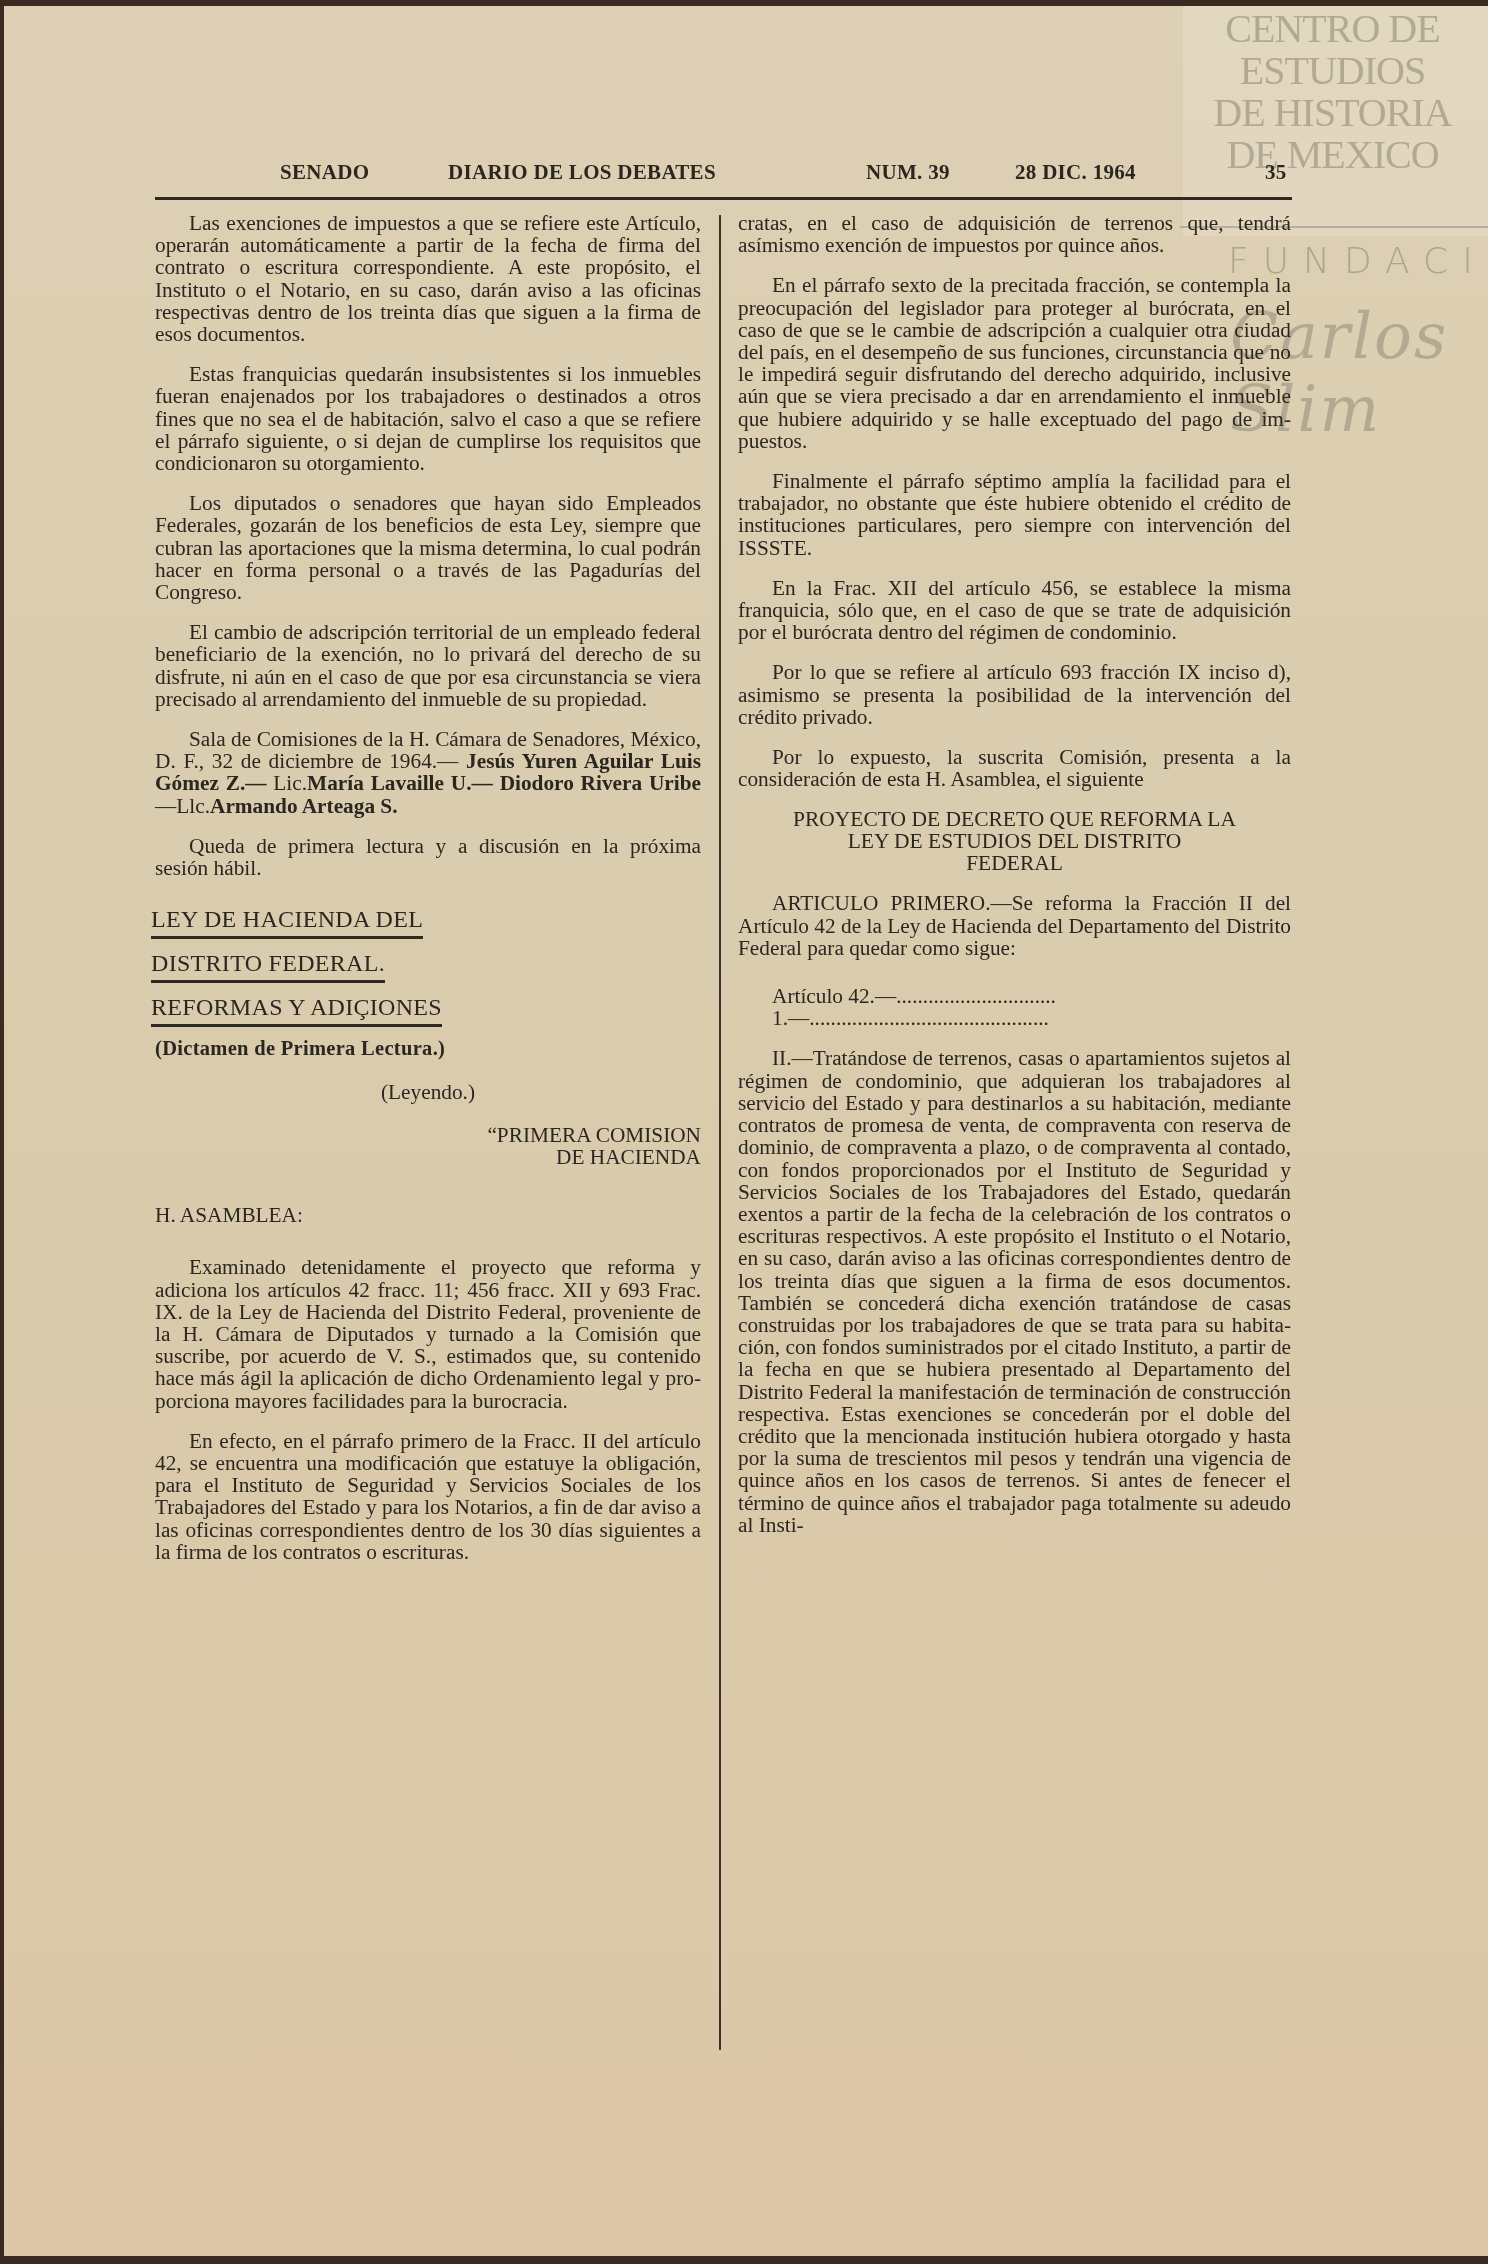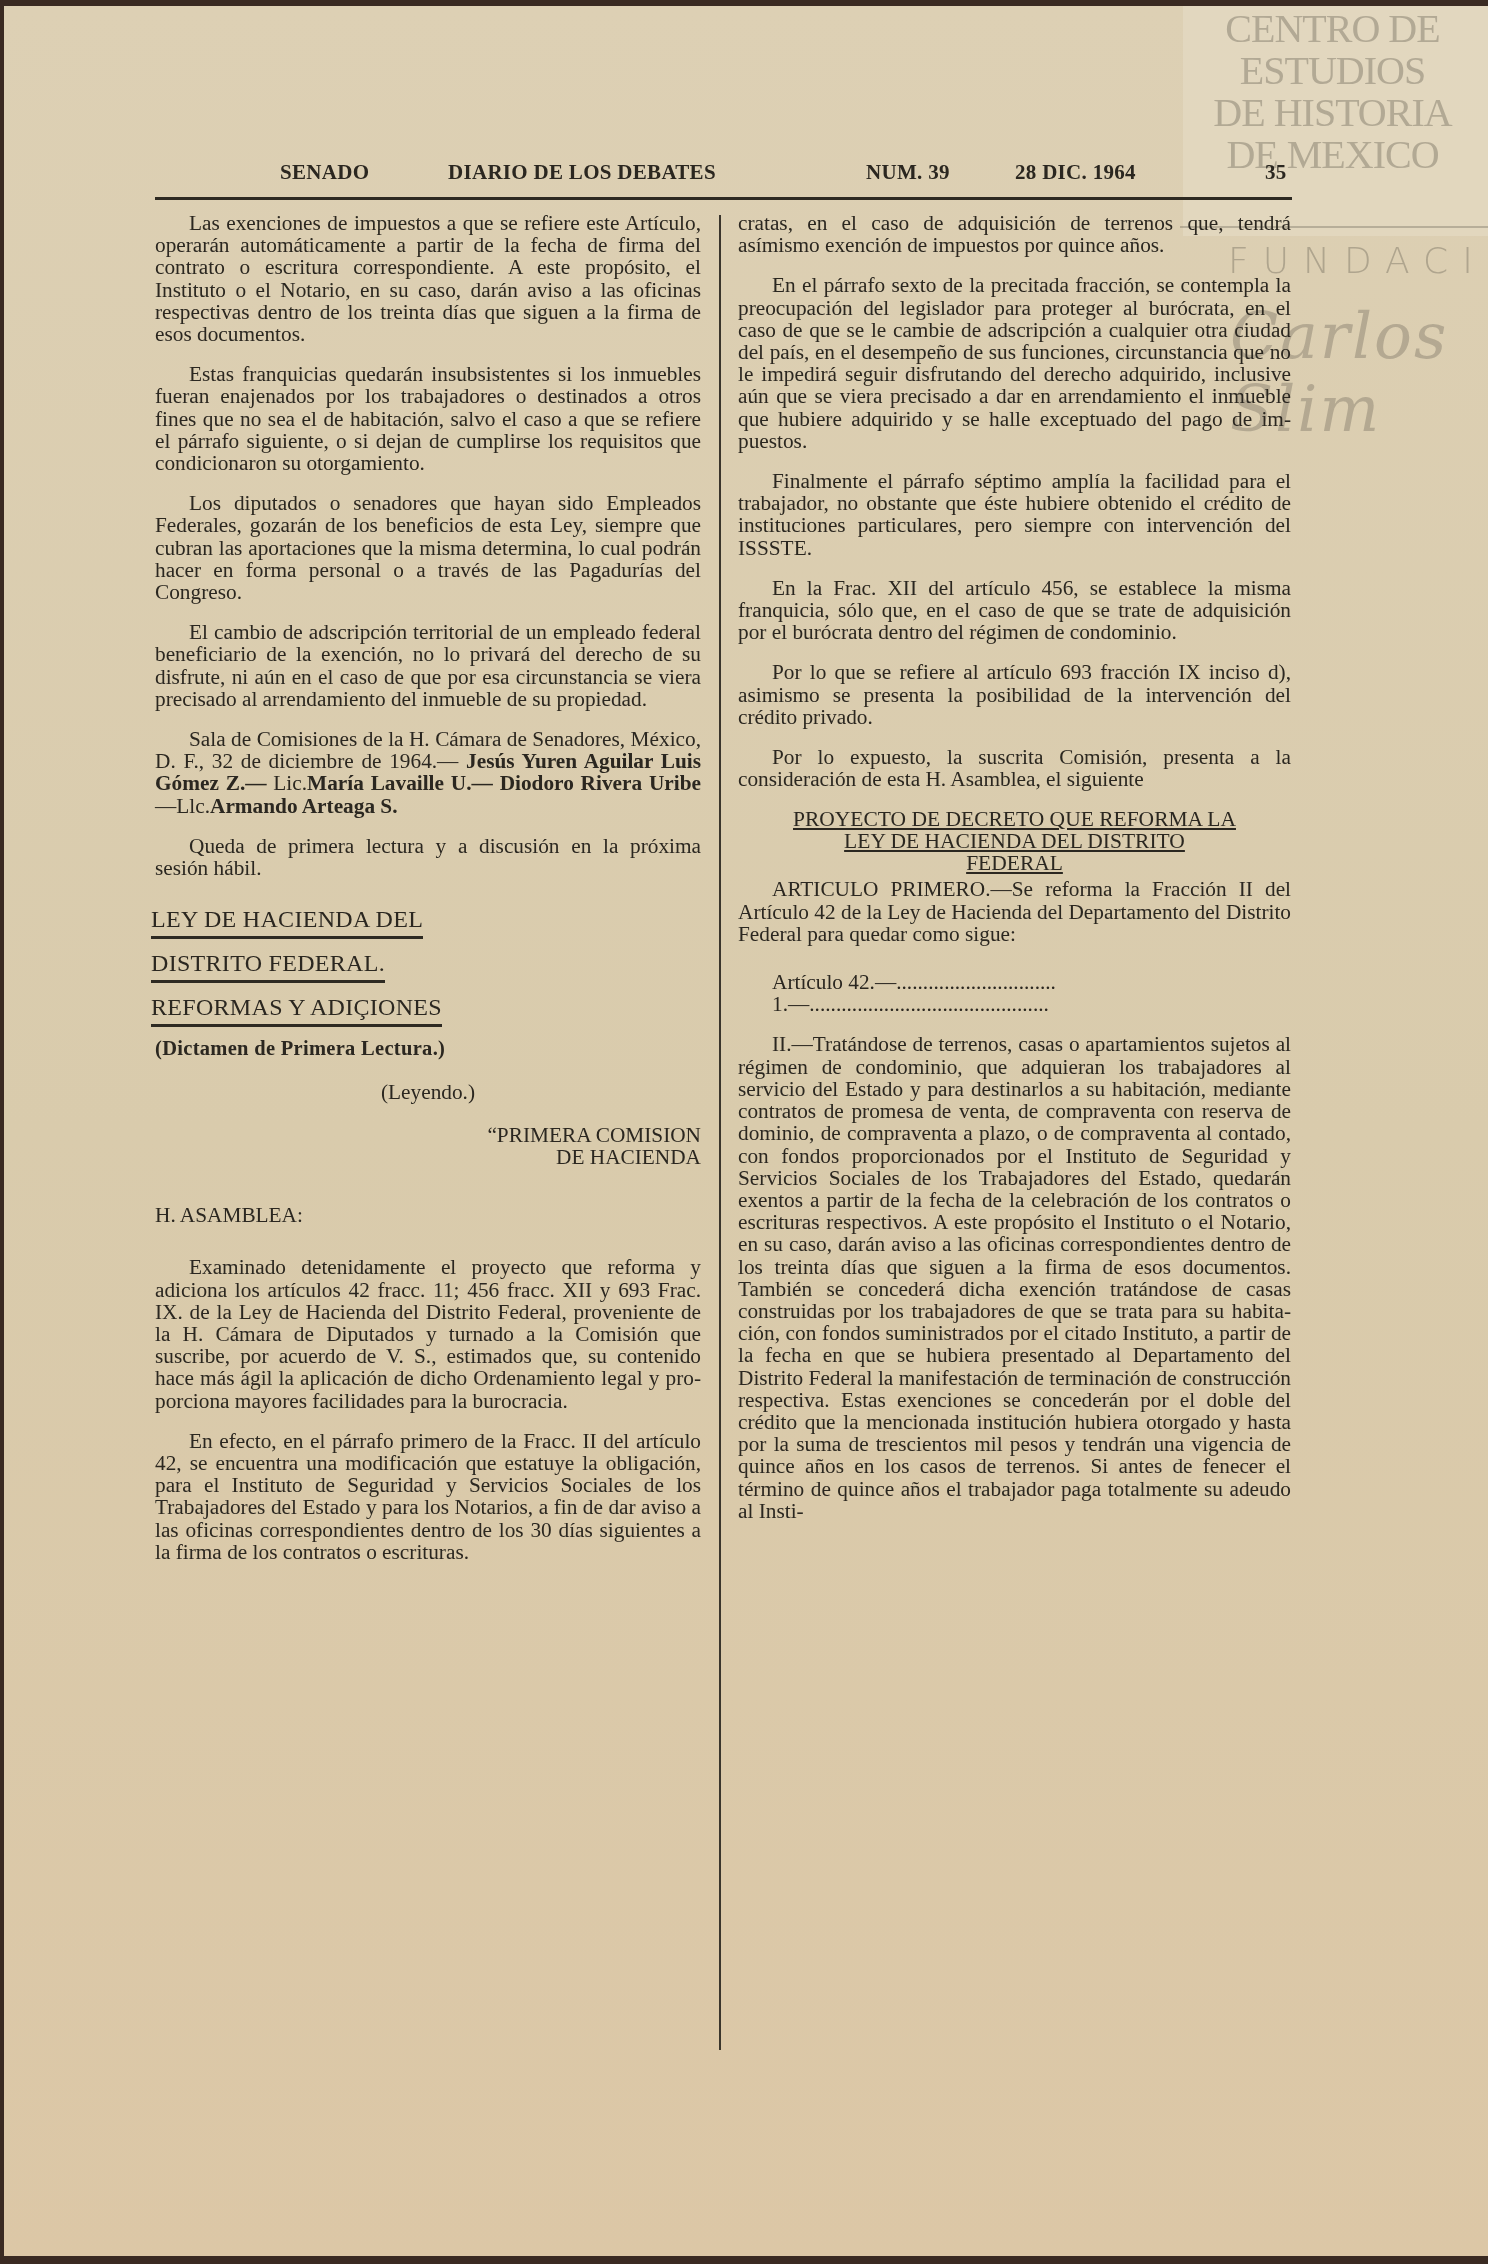--- a/index.html
+++ b/index.html
@@ -99,22 +99,22 @@
 
 <div class="divider"></div>
 
 <div class="col col-right">
   <p class="noind">cratas, en el caso de adquisición de terrenos que, tendrá asímismo exención de impuestos por quince años.</p>
   <p>En el párrafo sexto de la precitada frac­ción, se contempla la preocupación del legis­lador para proteger al burócrata, en el caso de que se le cambie de adscripción a cualquier otra ciudad del país, en el desempeño de sus funciones, circunstancia que no le impedirá seguir disfrutando del derecho adquirido, in­clusive aún que se viera precisado a dar en arrendamiento el inmueble que hubiere adqui­rido y se halle exceptuado del pago de im­puestos.</p>
   <p>Finalmente el párrafo séptimo amplía la fa­cilidad para el trabajador, no obstante que és­te hubiere obtenido el crédito de instituciones particulares, pero siempre con intervención del ISSSTE.</p>
   <p>En la Frac. XII del artículo 456, se estable­ce la misma franquicia, sólo que, en el caso de que se trate de adquisición por el burócrata dentro del régimen de condominio.</p>
   <p>Por lo que se refiere al artículo 693 fracción IX inciso d), asimismo se presenta la posibili­dad de la intervención del crédito privado.</p>
   <p>Por lo expuesto, la suscrita Comisión, pre­senta a la consideración de esta H. Asamblea, el siguiente</p>
-  <div class="upper-center" style="margin-bottom:4px;text-decoration:underline;">
+  <div class="upper-center" style="margin-bottom:18px;">
     <div>PROYECTO DE DECRETO QUE REFORMA LA</div>
-    <div>LEY DE HACIENDA DEL DISTRITO</div>
+    <div>LEY DE ESTUDIOS DEL DISTRITO</div>
     <div>FEDERAL</div>
   </div>
   <p style="margin-bottom:26px;">ARTICULO PRIMERO.—Se reforma la Frac­ción II del Artículo 42 de la Ley de Hacienda del Departamento del Distrito Federal para quedar como sigue:</p>
   <p class="dots">Artículo 42.—..............................</p>
   <p class="dots2">1.—.............................................</p>
   <p>II.—Tratándose de terrenos, casas o aparta­mientos sujetos al régimen de condominio, que adquieran los trabajadores al servicio del Es­tado y para destinarlos a su habitación, me­diante contratos de promesa de venta, de com­praventa con reserva de dominio, de compra­venta a plazo, o de compraventa al contado, con fondos proporcionados por el Instituto de Seguridad y Servicios Sociales de los Trabaja­dores del Estado, quedarán exentos a partir de la fecha de la celebración de los contratos o escrituras respectivos. A este propósito el Ins­tituto o el Notario, en su caso, darán aviso a las oficinas correspondientes dentro de los treinta días que siguen a la firma de esos do­cumentos. También se concederá dicha exen­ción tratándose de casas construidas por los trabajadores de que se trata para su habita­ción, con fondos suministrados por el citado Instituto, a partir de la fecha en que se hubiera presentado al Departamento del Distrito Fe­deral la manifestación de terminación de cons­trucción respectiva. Estas exenciones se conce­derán por el doble del crédito que la mencio­nada institución hubiera otorgado y hasta por la suma de trescientos mil pesos y tendrán una vi­gencia de quince años en los casos de terrenos. Si antes de fenecer el término de quince años el trabajador paga totalmente su adeudo al Insti-</p>
 </div>
 
 </body></html>

